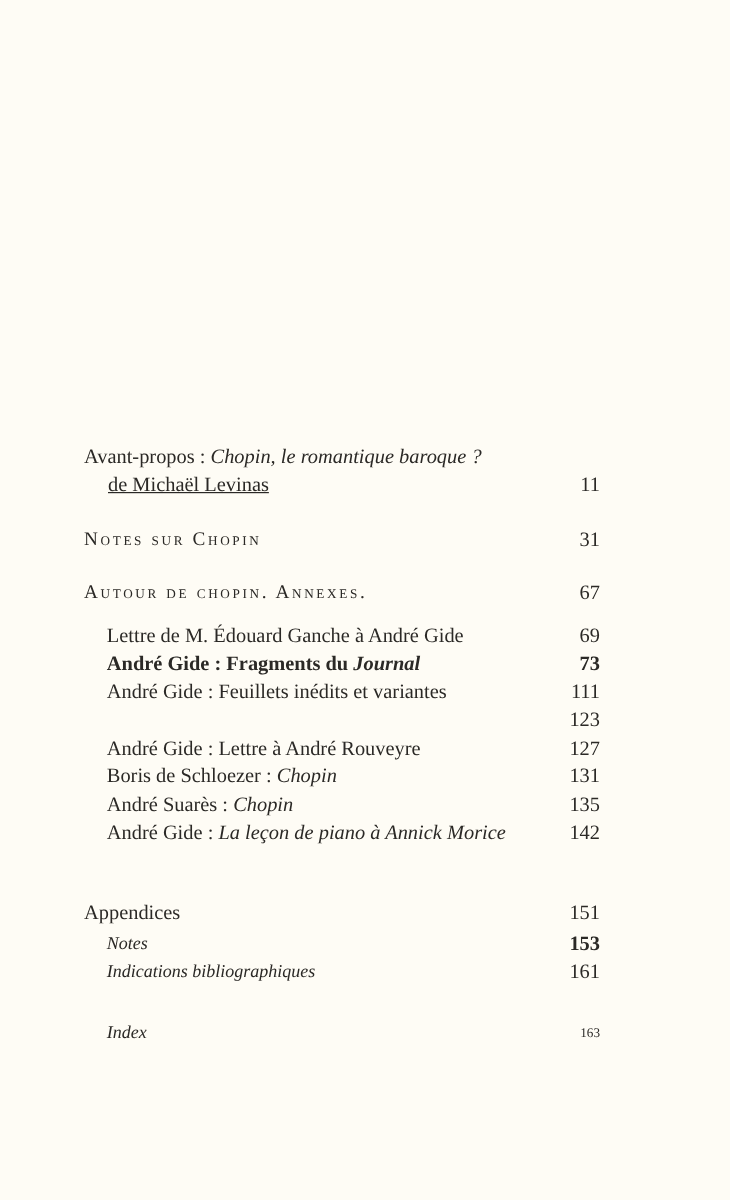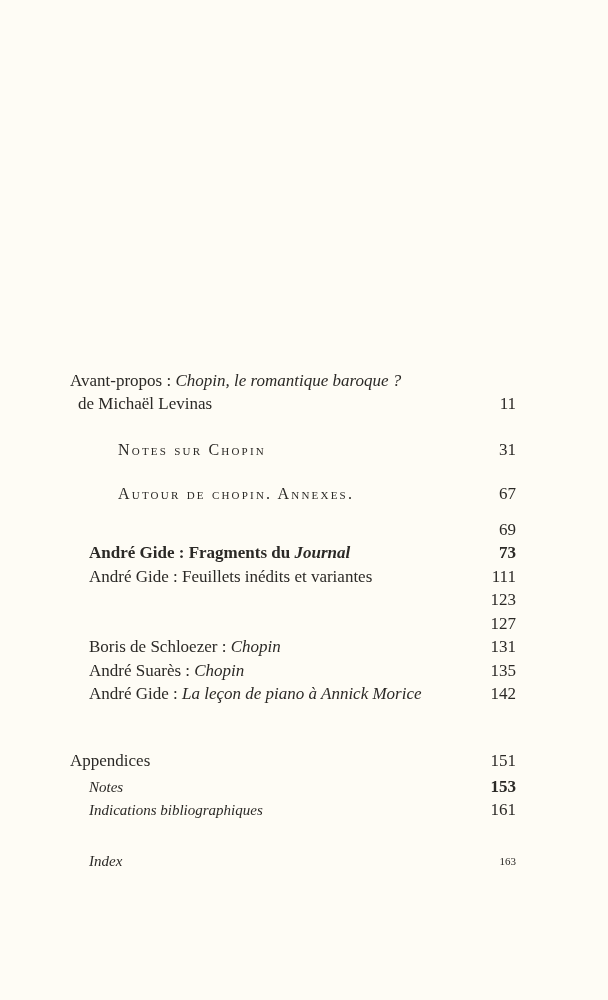--- a/index.html
+++ b/index.html
@@ -30,75 +30,76 @@
       line-height: 22px;
       white-space: nowrap;
     }
     .line .title {
       position: absolute;
       left: 0;
       top: 0;
     }
     .line .page {
       position: absolute;
-      right: 0;
+      right: 16px;
       top: 0;
       text-align: left;
     }
     .indent1 .title { left: 19px; }
     .indent2 .title { left: 19px; }
     .small-caps {
       font-variant: small-caps;
       letter-spacing: 2.2px;
       font-size: 16px;
-      margin-left: 48px;
     }
     .it { font-style: italic; }
     .sub {
       font-size: 15px;
     }
   </style>
 </head>
 <body>
 
 <div class="toc">
 
   <div class="line" style="top:370px;">
     <span class="title"><span>Avant-propos : </span><span class="it">Chopin, le romantique baroque ?</span></span>
   </div>
   <div class="line indent1" style="top:393px;">
-    <span class="title" style="left:8px;">de Michaël Levinas</span>
+    <span class="title" style="left:20px;text-decoration:underline;">de Michaël Levinas</span>
     <span class="page">11</span>
   </div>
 
   <div class="line" style="top:439px;">
     <span class="title small-caps">Notes sur Chopin</span>
     <span class="page">31</span>
   </div>
 
   <div class="line" style="top:483px;">
     <span class="title small-caps">Autour de chopin. Annexes.</span>
     <span class="page">67</span>
   </div>
 
   <div class="line indent1" style="top:519px;">
+    <span class="title"><span>Lettre de M. Édouard Ganche à André Gide</span><span class="it"></span><span></span></span>
     <span class="page">69</span>
   </div>
   <div class="line indent1" style="top:542px;font-weight:bold;">
     <span class="title"><span>André Gide : Fragments du </span><span class="it">Journal</span><span></span></span>
     <span class="page">73</span>
   </div>
   <div class="line indent1" style="top:566px;">
     <span class="title"><span>André Gide : Feuillets inédits et variantes</span><span class="it"></span><span></span></span>
     <span class="page">111</span>
   </div>
   <div class="line indent1" style="top:589px;">
     <span class="page">123</span>
   </div>
   <div class="line indent1" style="top:613px;">
+    <span class="title"><span>André Gide : Lettre à André Rouveyre</span><span class="it"></span><span></span></span>
     <span class="page">127</span>
   </div>
   <div class="line indent1" style="top:636px;">
     <span class="title"><span>Boris de Schloezer : </span><span class="it">Chopin</span><span></span></span>
     <span class="page">131</span>
   </div>
   <div class="line indent1" style="top:660px;">
     <span class="title"><span>André Suarès : </span><span class="it">Chopin</span><span></span></span>
     <span class="page">135</span>
   </div>

